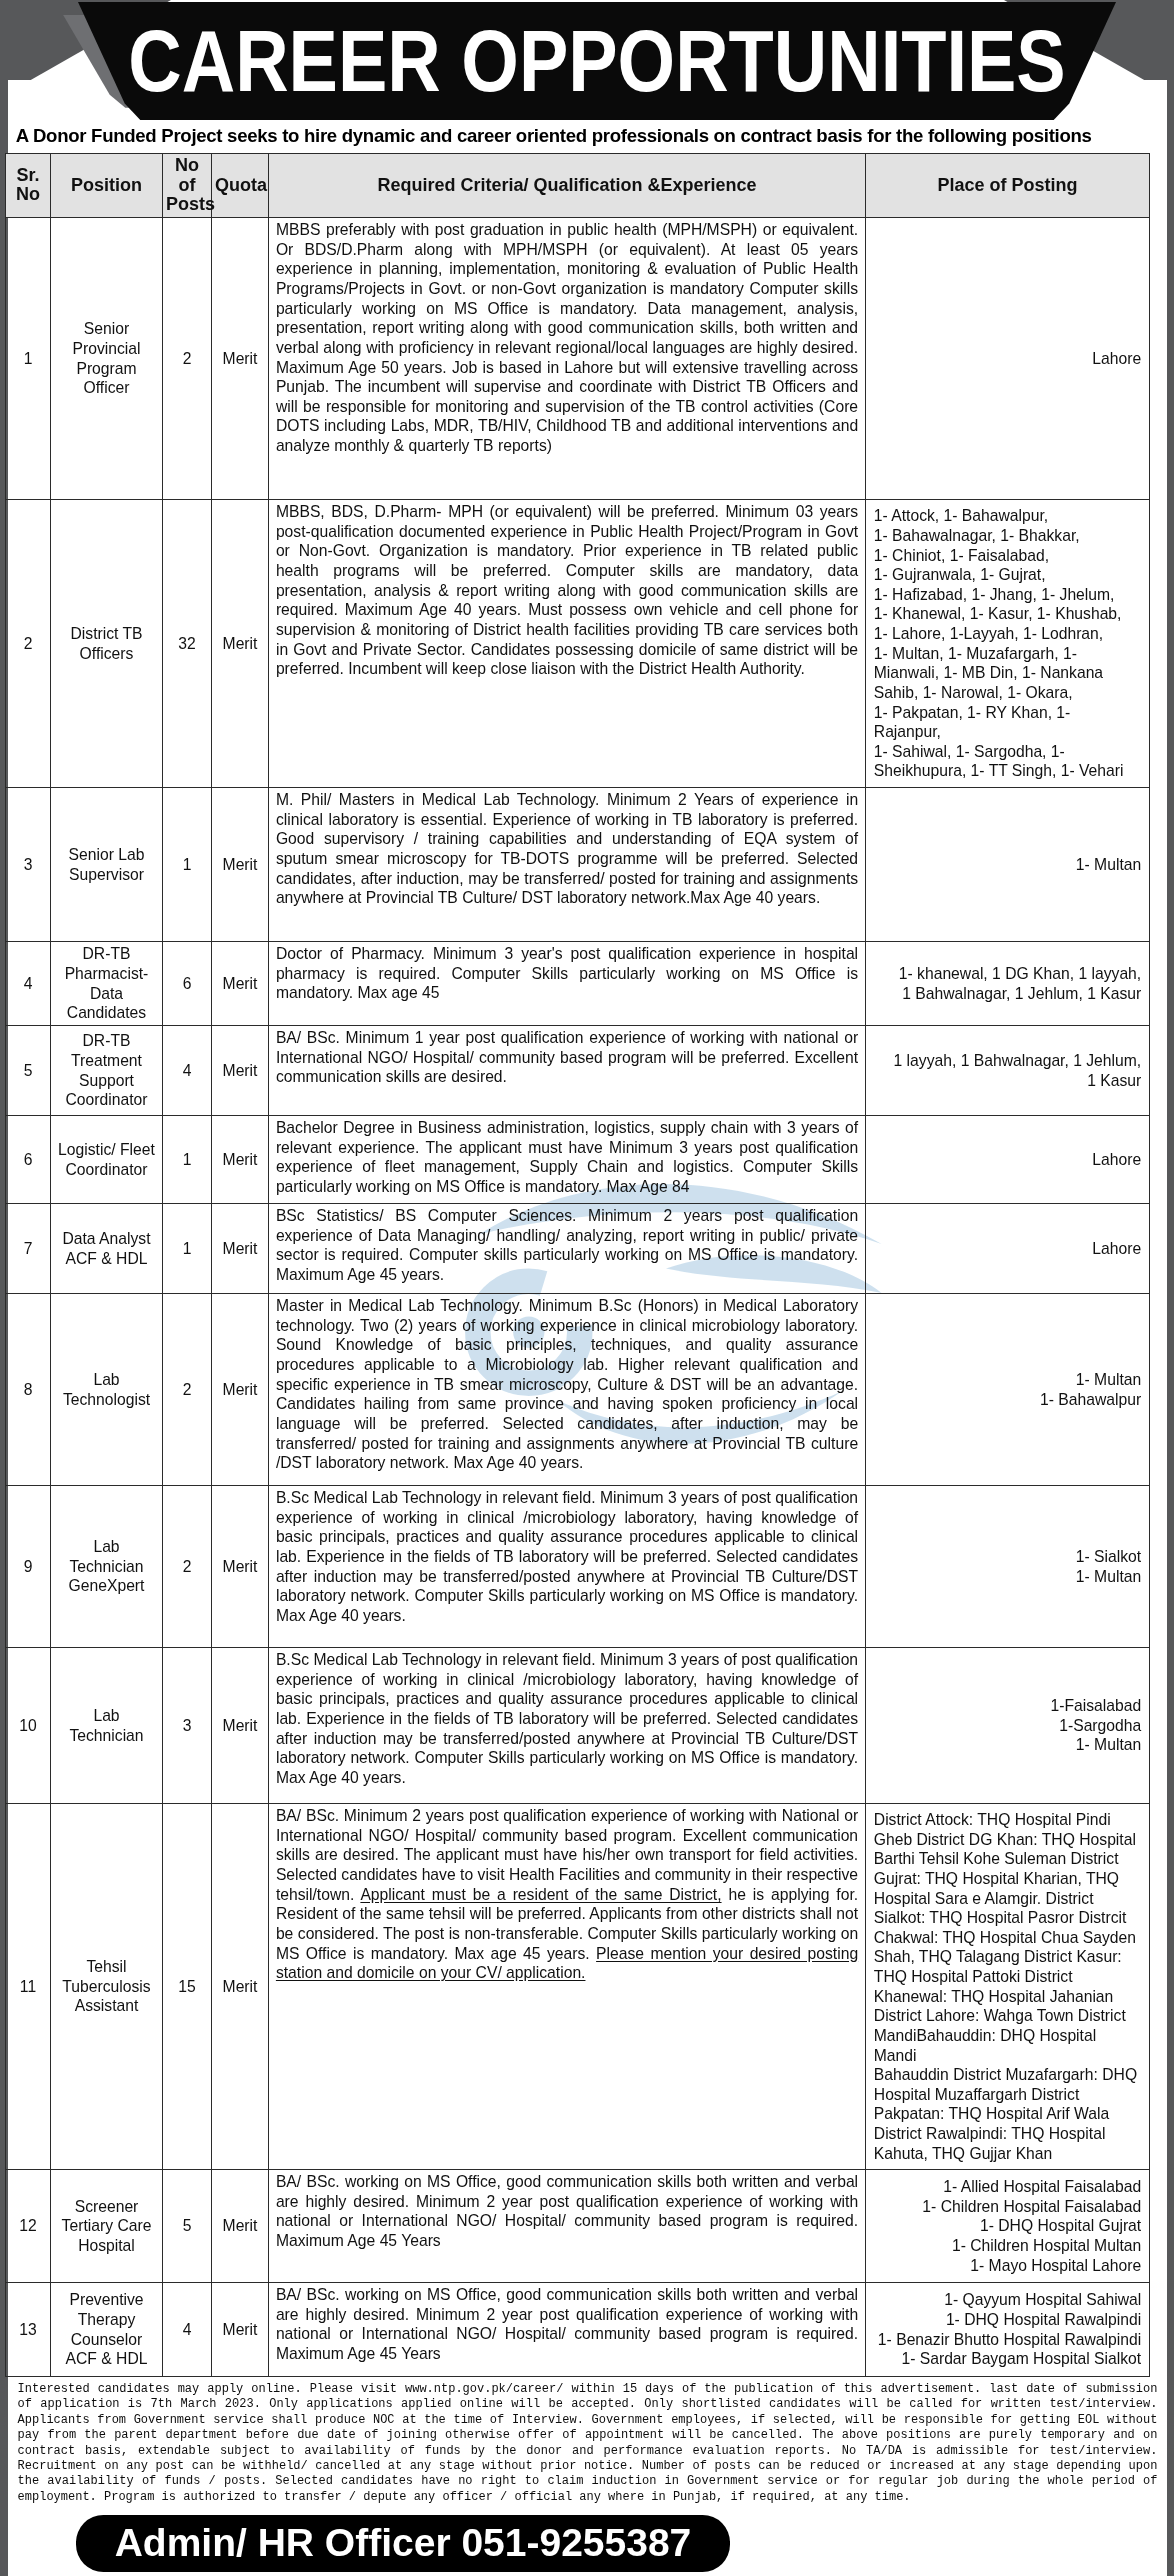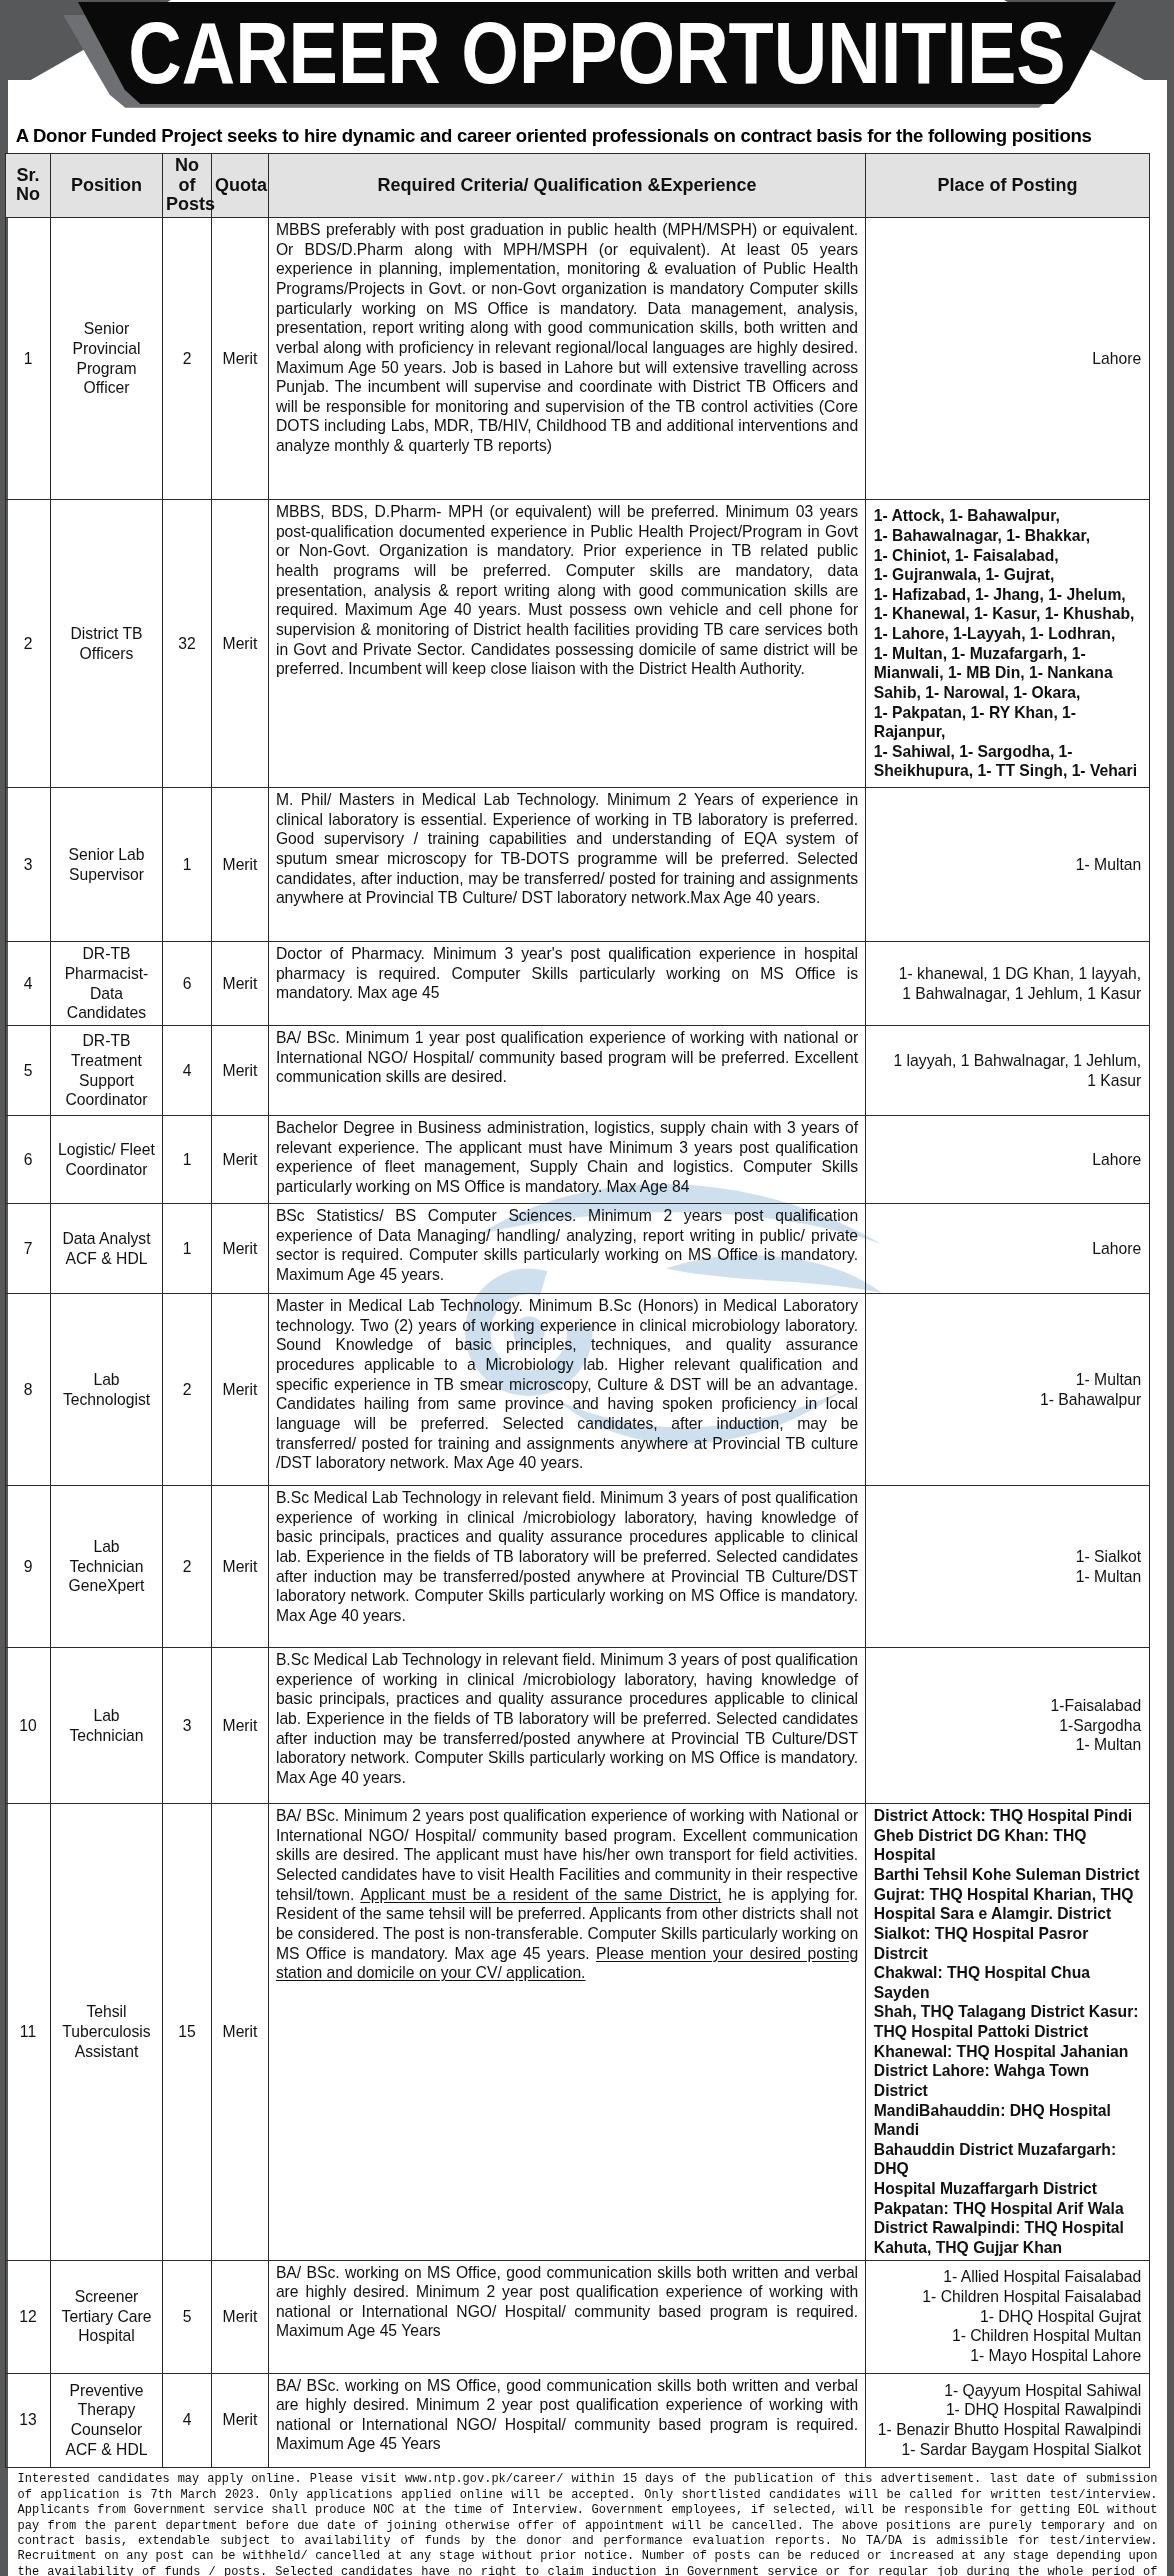--- a/index.html
+++ b/index.html
@@ -14,21 +14,21 @@
   .corner{position:absolute;top:0;width:171px;height:80px;background:#57585a;}
   .corner.left{left:0;clip-path:polygon(0 0,100% 0,18% 100%,0 100%);}
   .corner.right{right:0;clip-path:polygon(0 0,100% 0,100% 100%,82% 100%);}
   
   .banner-wrap{position:relative;height:121px;}
   .banner-shadow{
     position:absolute;left:63px;right:74px;top:14.7px;height:93px;background:#6e6f72;
     clip-path:polygon(0% 0%,100% 0%,95.5% 86%,94% 100%,6% 100%,4.5% 86%);
   }
   .banner{
-    position:absolute;left:78px;right:59px;top:2px;height:102px;background:#0a0a0a;
+    position:absolute;left:78px;right:59px;top:2px;height:118px;background:#0a0a0a;
     clip-path:polygon(0% 0%,100% 0%,95.5% 86%,94% 100%,6% 100%,4.5% 86%);
     display:flex;align-items:center;justify-content:center;
   }
   .banner-title{
     color:#fff;font-size:74px;font-weight:800;letter-spacing:0px;white-space:nowrap;
     transform:scaleY(1.18);line-height:1;
   }
   .subtitle{
     margin:3.9px 15.7px 5.9px 15.7px;font-size:18.6px;font-weight:bold;letter-spacing:-0.3px;
     white-space:nowrap;color:#000000;
@@ -39,21 +39,21 @@
   .table-area{position:relative;margin:0 5px;}
   table{border-collapse:collapse;table-layout:fixed;width:1144px;position:relative;background:transparent;}
   th,td{border:1.6px solid #2b2b2b;box-sizing:border-box;}
   thead tr{height:45px;}
   th{background:#e2e2e2;font-size:18px;font-weight:bold;text-align:center;padding:2px 2.9px;white-space:pre-line;line-height:1.1;}
   td{font-size:15.7px;line-height:1.25;padding:2px 4.9px;vertical-align:middle;background:transparent;}
   td.c-sr,td.c-posts,td.c-quota,td.c-position{text-align:center;}
   td.c-criteria{text-align:justify;vertical-align:top;padding:2px 6.9px;}
   td.c-criteria u{text-underline-offset:2px;}
   td.c-place{text-align:right;white-space:pre-line;padding:2px 7.8px;}
-  td.c-place.left{text-align:left;font-weight:bold;}
+  td.c-place.left{text-align:left;}
   tr.r1{height:282px} tr.r2{height:288px} tr.r3{height:154px} tr.r4{height:84px}
   tr.r5{height:90px}  tr.r6{height:88px}  tr.r7{height:90px}  tr.r8{height:192px}
   tr.r9{height:162px} tr.r10{height:156px} tr.r11{height:366px} tr.r12{height:113px}
   tr.r13{height:94px}
   
   .footer{margin:4.9px 17.6px 3.9px 17.6px;font-size:12px;line-height:1.28;text-align:justify;color:#0d0d0d;font-family:Liberation Mono, monospace;}
   
   .bottom{position:relative;height:65px;}
   .contact-pill{
     position:absolute;left:76px;bottom:2px;width:654px;height:57px;background:#000;

